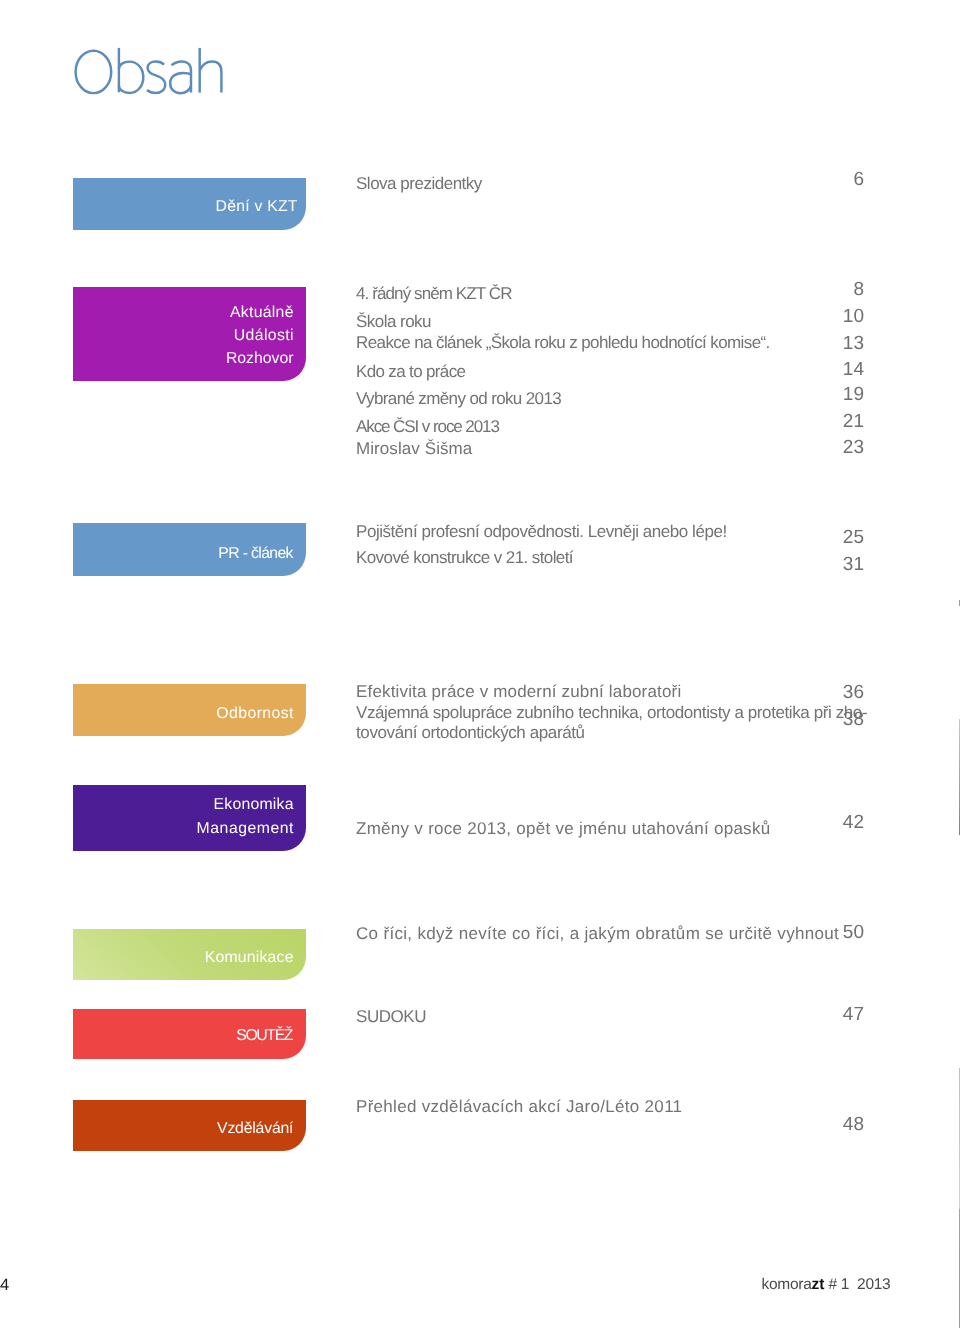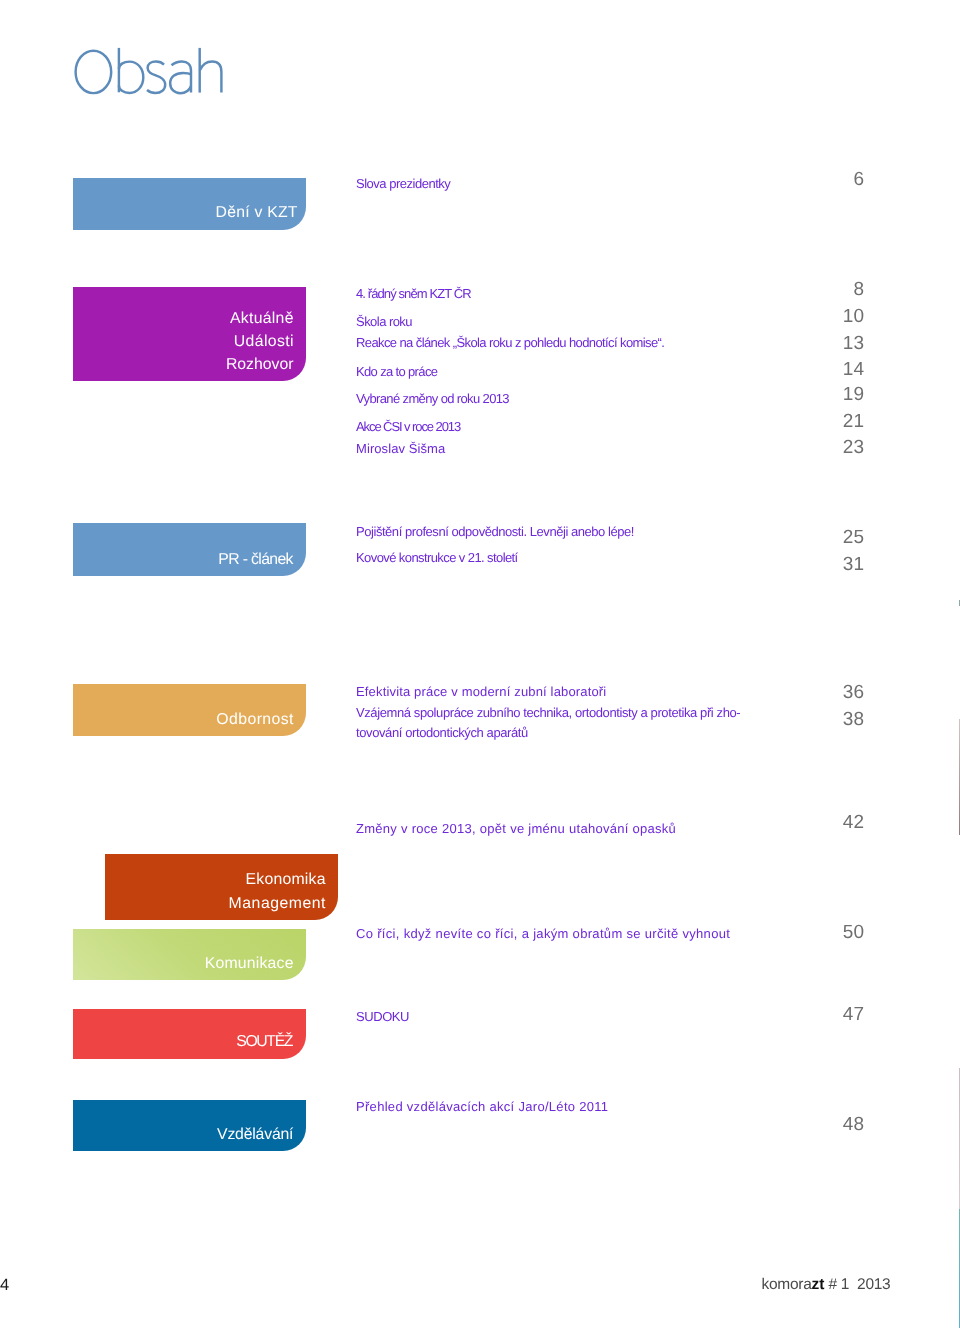--- a/index.html
+++ b/index.html
@@ -6,26 +6,26 @@
   body{width:960px;height:1328px;background:#ffffff;
        font-family:"Liberation Sans",sans-serif;position:relative;overflow:hidden;
        -webkit-font-smoothing:antialiased;text-rendering:geometricPrecision;}
   .page{position:absolute;left:0;top:0;width:960px;height:1328px;background:#fff;}
 
   .title-svg{position:absolute;left:0;top:0;}
 
   .tab{position:absolute;left:73px;width:233px;
        border-bottom-right-radius:23px;box-sizing:border-box;
        color:#ffffff;font-size:15.8px;line-height:23.3px;
-       text-align:right;padding-right:12.5px;padding-bottom:5px;
+       text-align:right;padding-right:12.5px;padding-bottom:11px;
        display:flex;flex-direction:column;justify-content:flex-end;align-items:flex-end;}
   .tab-label{white-space:nowrap;transform:translateZ(0);}
 
   .entry{position:absolute;left:356px;
-         font-size:13px;line-height:19.5px;color:#6d28d9;white-space:pre-line;transform:translateZ(0);}
+         font-size:17px;line-height:19.5px;color:#737373;white-space:pre-line;transform:translateZ(0);}
 
   .pgnum{position:absolute;width:80px;text-align:right;left:784px;
          color:#6f6f6f;font-size:19px;line-height:19px;transform:translateZ(0);}
 
   .footer-page{position:absolute;left:0px;top:1277.3px;font-size:16.5px;line-height:16px;color:#1b1b1b;transform:translateZ(0);}
   .footer-brand{position:absolute;left:761.6px;top:1277.1px;font-size:15.5px;line-height:15.5px;
                 color:#4a4a4a;white-space:pre;letter-spacing:-0.3px;transform:translateZ(0);}
   .footer-brand .bold{font-weight:700;color:#111;letter-spacing:0px;}
 
   .edge-tab{position:absolute;right:0;width:1px;}
@@ -81,37 +81,37 @@
       <div class="entry" style="top: 548.1px; letter-spacing: -0.59px;">Kovové konstrukce v 21. století</div>
       <div class="pgnum" style="top: 555.2px;">31</div>
       <div class="tab" style="top: 684.3px; height: 52px; background: rgb(227, 171, 88);">
         <div class="tab-label" style="letter-spacing: 0.43px; margin-right: -0.43px; margin-top: 24px;">Odbornost</div>
       </div>
       <div class="entry" style="top: 681.7px; letter-spacing: 0.16px;">Efektivita práce v moderní zubní laboratoři</div>
       <div class="pgnum" style="top: 682.5px;">36</div>
       <div class="entry" style="top: 703px; letter-spacing: -0.4px;">Vzájemná spolupráce zubního technika, ortodontisty a protetika při zho-
 tovování ortodontických aparátů</div>
       <div class="pgnum" style="top: 709.9px;">38</div>
-      <div class="tab" style="top: 854px; height: 65.9px; background: #c2410c; margin-left: 32px;">
+      <div class="tab" style="top: 785px; height: 65.9px; background: #4c1d95;">
         <div class="tab-label" style="letter-spacing: 0.23px; margin-right: -0.23px;">Ekonomika</div>
         <div class="tab-label" style="letter-spacing: 0.52px; margin-right: -0.52px;">Management</div>
       </div>
       <div class="entry" style="top: 818.7px; letter-spacing: 0.28px;">Změny v roce 2013, opět ve jménu utahování opasků</div>
       <div class="pgnum" style="top: 812.6px;">42</div>
       <div class="tab" style="top: 928.6px; height: 51.5px; background: linear-gradient(222deg, rgb(186, 212, 104) 0%, rgb(193, 217, 119) 50%, rgb(211, 229, 155) 100%);">
         <div class="tab-label" style="letter-spacing: 0.2px; margin-right: -0.2px;">Komunikace</div>
       </div>
       <div class="entry" style="top: 924px; letter-spacing: 0.32px;">Co říci, když nevíte co říci, a jakým obratům se určitě vyhnout</div>
       <div class="pgnum" style="top: 923.2px;">50</div>
       <div class="tab" style="top: 1008.6px; height: 50.1px; background: #ef4444;">
         <div class="tab-label" style="letter-spacing: -1.36px; margin-right: 1.36px;">SOUTĚŽ</div>
       </div>
       <div class="entry" style="top: 1006.5px; letter-spacing: -0.44px;">SUDOKU</div>
       <div class="pgnum" style="top: 1005.1px;">47</div>
-      <div class="tab" style="top: 1099.5px; height: 51.8px; background: #0369a1;">
+      <div class="tab" style="top: 1099.5px; height: 51.8px; background: #c2410c;">
         <div class="tab-label" style="letter-spacing: -0.19px; margin-right: 0.19px;">Vzdělávání</div>
       </div>
       <div class="entry" style="top: 1096.5px; letter-spacing: 0.3px;">Přehled vzdělávacích akcí Jaro/Léto 2011</div>
       <div class="pgnum" style="top: 1115.4px;">48</div>
     </div>
   <div id="edge-layer">
       <div class="edge-tab" style="top: 600px; height: 6px; background: rgb(138, 168, 166);"></div>
       <div class="edge-tab" style="top: 719px; height: 116px; background: linear-gradient(rgb(207, 198, 196), rgb(143, 127, 124));"></div>
       <div class="edge-tab" style="top: 1068px; height: 141px; background: linear-gradient(rgb(201, 188, 194), rgb(216, 204, 209));"></div>
       <div class="edge-tab" style="top: 1209px; height: 119px; background: linear-gradient(rgb(116, 182, 180), rgb(95, 176, 201));"></div>

